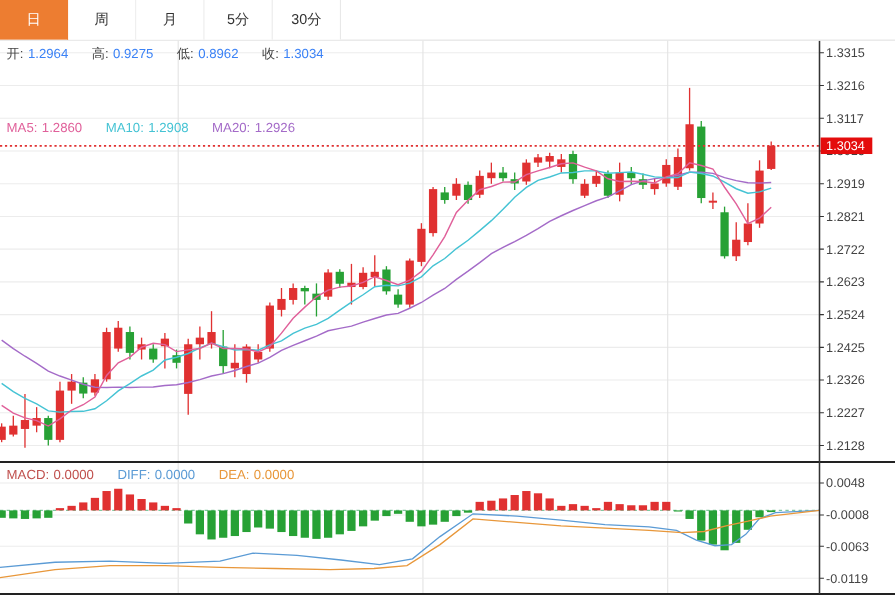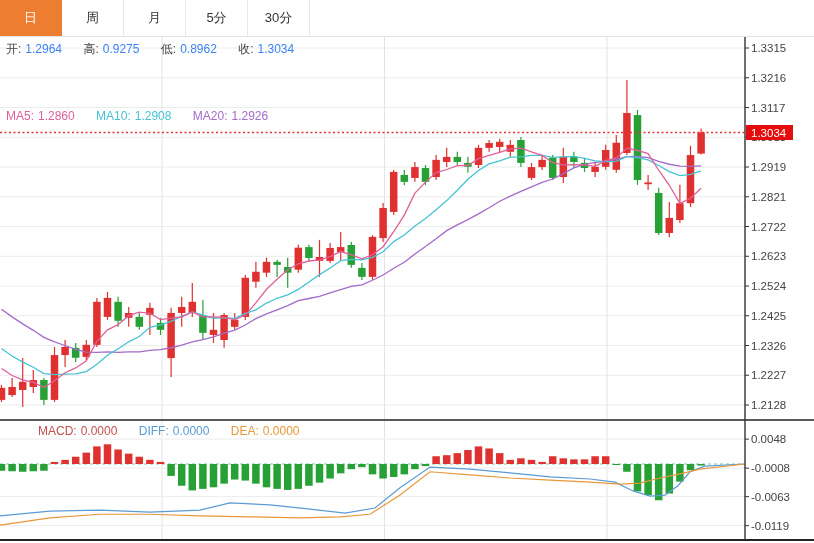--- a/index.html
+++ b/index.html
@@ -307,17 +307,17 @@
   <span class="lbl">低:</span><span class="val-red">0.8962</span><span class="q-gap"></span>
   <span class="lbl">收:</span><span class="val-red">1.3034</span>
 </div>
 
 <div class="overlay" style="left:6px;top:61px;margin-top:48px;">
   <span style="color:#e0609a;">MA5:</span><span style="color:#e0609a;">1.2860</span><span class="q-gap"></span>
   <span style="color:#45c3d4;">MA10:</span><span style="color:#45c3d4;">1.2908</span><span class="q-gap"></span>
   <span style="color:#a46bc8;">MA20:</span><span style="color:#a46bc8;">1.2926</span>
 </div>
 
-<div class="overlay" style="left:6px;top:424px;margin-left:32px;">
+<div class="overlay" style="left:6px;top:424px;">
   <span style="color:#c0504d;">MACD:</span><span style="color:#c0504d;">0.0000</span><span class="q-gap"></span>
   <span style="color:#5b9bd5;">DIFF:</span><span style="color:#5b9bd5;">0.0000</span><span class="q-gap"></span>
   <span style="color:#e8973a;">DEA:</span><span style="color:#e8973a;">0.0000</span>
 </div>
 
 </body></html>

